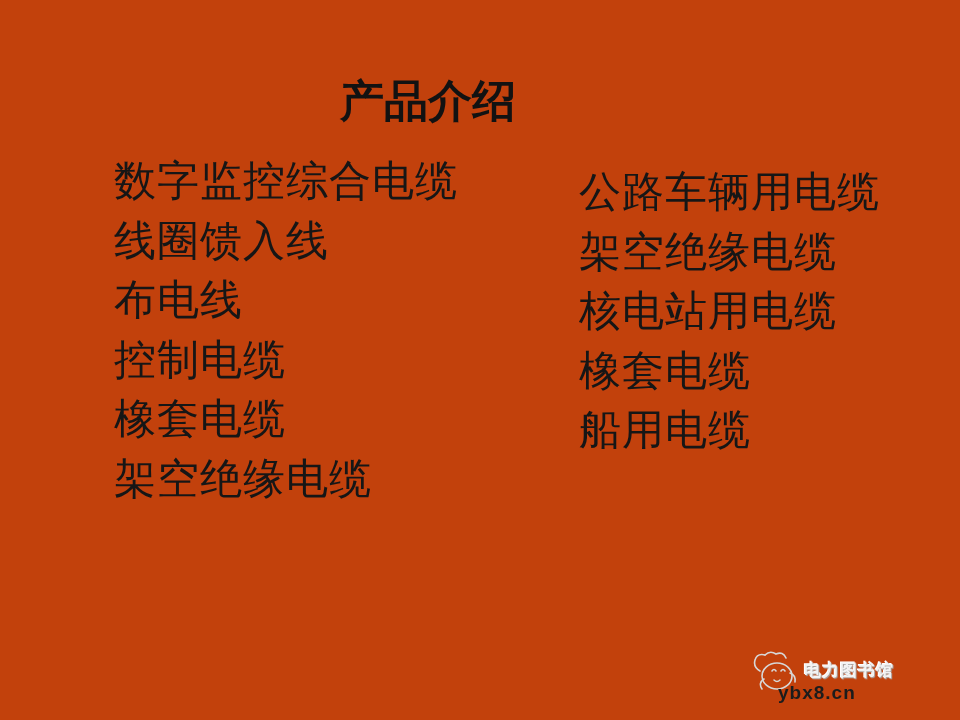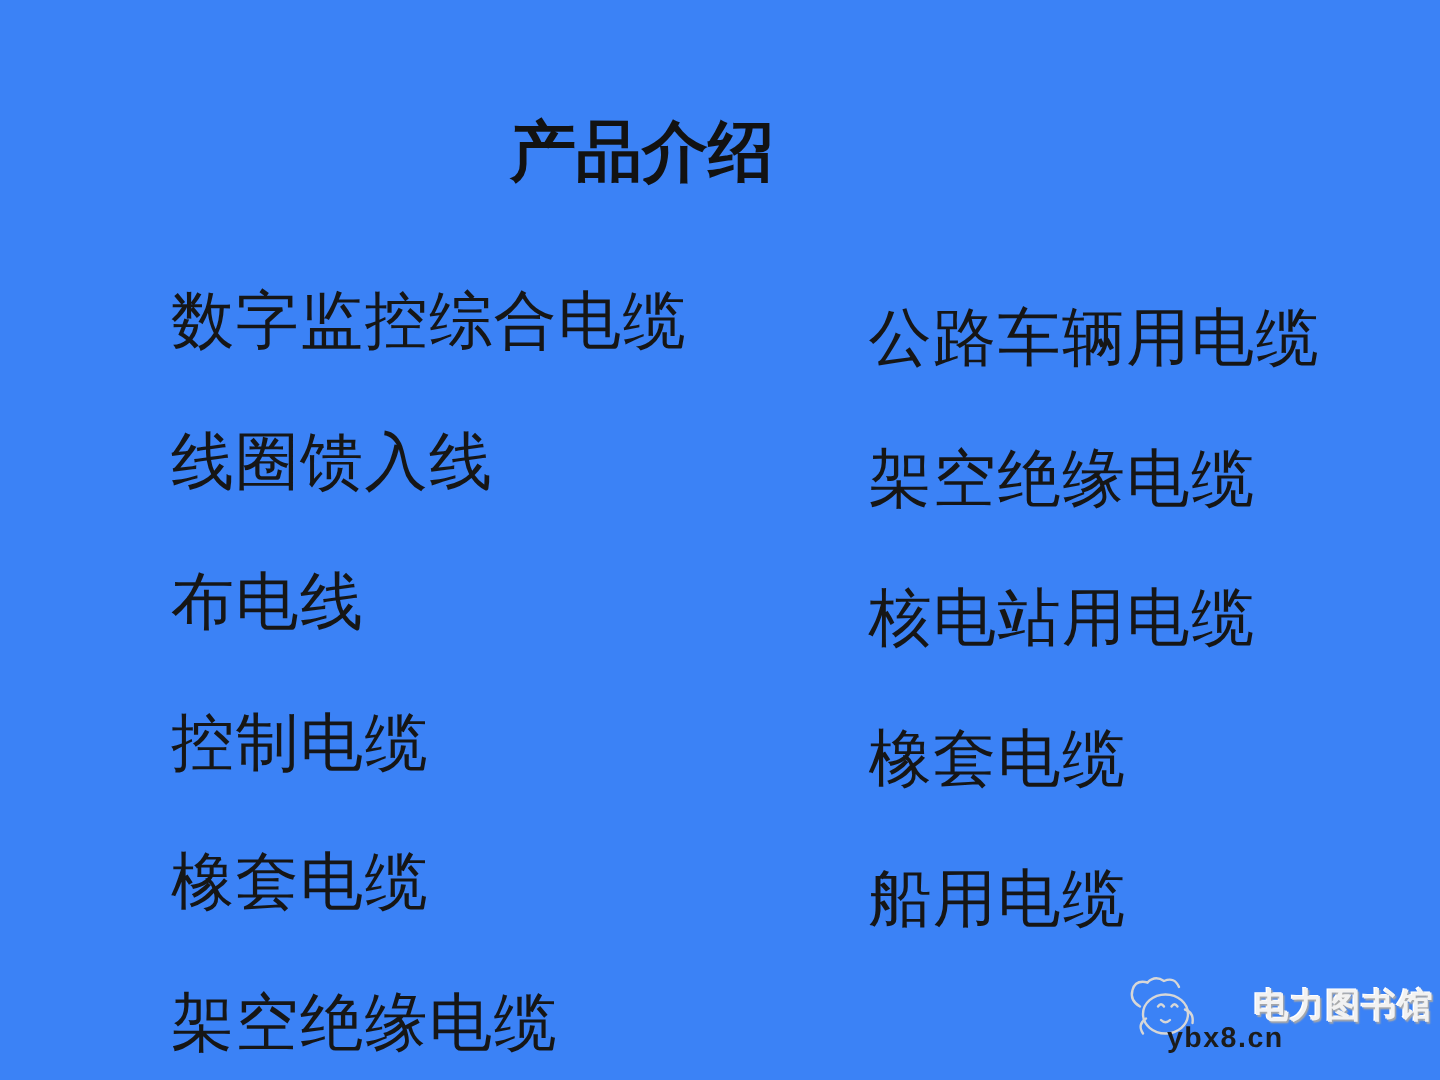--- a/index.html
+++ b/index.html
@@ -4,21 +4,21 @@
 <style>
   html, body {
     margin: 0;
     padding: 0;
     background: #ffffff;
   }
   .slide {
     position: relative;
     width: 960px;
     height: 720px;
-    background: #3b82f6;
+    background: #c2410c;
     overflow: hidden;
     font-family: "Liberation Serif", serif;
   }
   .title {
     position: absolute;
     left: 340px;
     top: 76px;
     margin: 0;
     font-size: 44px;
     line-height: 52px;
@@ -33,21 +33,20 @@
     padding: 0;
     list-style: none;
     color: #161616;
     font-size: 42px;
     letter-spacing: 1px;
     white-space: nowrap;
   }
   .product-list li {
     line-height: 59.5px;
     height: 59.5px;
-    margin-top: 34px;
   }
   .col-left {
     left: 114px;
     top: 152px;
   }
   .col-right {
     left: 579px;
     top: 163px;
   }
   .watermark {
@@ -61,29 +60,28 @@
     position: absolute;
     left: 2px;
     top: 4px;
     width: 54px;
     height: 52px;
   }
   .wm-name {
     position: absolute;
     left: 56px;
     top: 12px;
-    font-size: 23px;
+    font-size: 17px;
     line-height: 28px;
     font-weight: bold;
     font-family: "Liberation Serif", serif;
     color: #f2f2f2;
     text-shadow: 1px 1px 1px #a8a8a8, -1px -1px 0 #ffffff;
     letter-spacing: 1px;
     white-space: nowrap;
-    margin-left: 32px;
   }
   .wm-url {
     position: absolute;
     left: 30px;
     top: 36px;
     font-size: 19px;
     line-height: 24px;
     font-weight: bold;
     font-family: "Liberation Sans", sans-serif;
     color: #1c1c1c;

